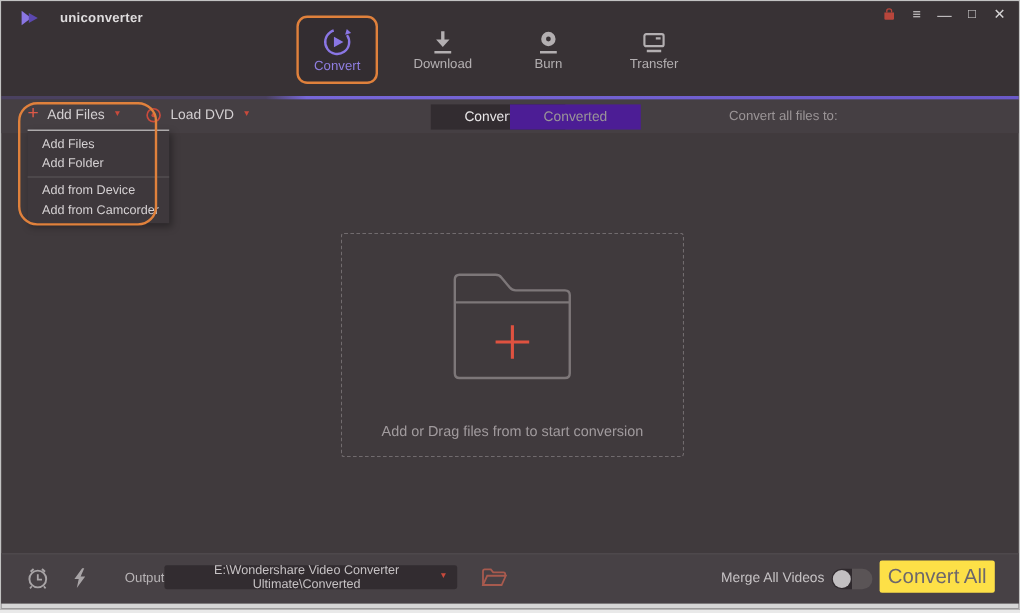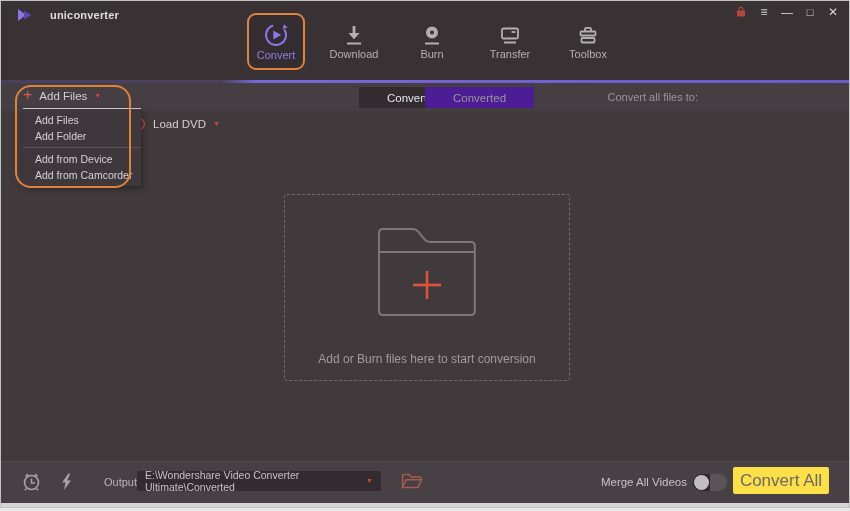--- a/index.html
+++ b/index.html
@@ -14,33 +14,33 @@
     background:linear-gradient(90deg,#4a4160 0%,#4a4160 26%,#7767d8 30%,#6a59c8 100%);}
   .logo{position:absolute;top:7px;left:16px;display:flex;align-items:center;gap:17px;}
   .logo-title{font-size:11px;font-weight:bold;color:#dedcdd;letter-spacing:.2px;}
   .win-controls{position:absolute;top:4px;right:10px;display:flex;gap:11px;align-items:center;
     color:#d6d4d5;font-size:12px;line-height:14px;}
   .win-controls .glyph{cursor:default;display:inline-block;text-align:center;min-width:12px;}
   .ctrl-min{transform:translateY(1px);}
   .ctrl-max{font-size:11px;}
 
   .nav{position:absolute;left:246px;top:12px;display:flex;gap:20px;}
-  .nav-tab{width:58px;height:57px;display:flex;flex-direction:column;align-items:center;
+  .nav-tab{width:68px;height:57px;display:flex;flex-direction:column;align-items:center;
     justify-content:center;gap:1px;color:#b3afb1;font-size:11px;box-sizing:border-box;}
   .nav-tab.active{color:#8f7ee0;border:2px solid #e0813c;border-radius:9px;background:#332d31;}
   .nav-tab svg{display:block;}
 
   
   .toolbar{position:absolute;top:82px;left:0;right:0;height:28px;background:#453f43;}
   .tool-btn{position:absolute;top:2px;height:22px;display:flex;align-items:center;gap:7px;
     color:#d3cfd1;font-size:11.5px;padding:0 4px;}
   .tool-btn .plus{color:#dd5948;font-size:16px;font-weight:400;line-height:16px;transform:translateY(-1px);}
   .caret{color:#c94a3c;font-size:7px;line-height:8px;}
   .addfiles-btn{left:18px;}
-  .loaddvd-btn{left:127px;margin-top:28px;}
+  .loaddvd-btn{left:116px;}
 
   .chip{position:absolute;top:4px;height:21px;display:flex;align-items:center;
     padding:0 28px;font-size:11.5px;}
   .chip-converting{left:358px;background:#322c30;color:#e9e7e8;}
   .chip-converted{left:424px;background:#4c1d95;color:#9a9598;}
 
   .convert-all-label{position:absolute;right:151px;top:8px;color:#9b9597;font-size:11px;}
   .format-select{position:absolute;right:25px;top:4px;width:102px;height:18px;background:#3b3539;
     border:1px solid #635d61;border-radius:2px;display:flex;align-items:center;
     padding:0 7px;color:#d6d2d4;font-size:11px;}
@@ -61,21 +61,21 @@
   .dropzone svg{position:absolute;left:82px;top:17px;}
   .drop-hint{position:absolute;left:0;right:0;bottom:14px;text-align:center;
     color:#a19b9e;font-size:12px;}
 
   
   .footer{position:absolute;left:0;right:0;bottom:4px;height:41px;background:#474145;
     border-top:1px solid #514b4f;}
   .f-abs{position:absolute;}
   .output-label{left:103px;top:14px;font-size:11px;color:#b8b4b6;}
   .output-box{left:136px;top:9px;width:244px;height:20px;background:#322c30;border-radius:2px;
-    display:flex;align-items:center;padding:0 8px;font-size:10.5px;color:#c6c2c4;box-sizing:border-box;}
+    display:flex;align-items:center;padding:0 8px;font-size:10.5px;color:#c6c2c4;box-sizing:border-box;text-align:center;}
   .output-box .caret{margin-left:auto;}
   .merge-label{right:162px;top:14px;font-size:11.5px;color:#c6c2c4;}
   .toggle{right:122px;top:12px;width:34px;height:17px;border-radius:9px;
     background:linear-gradient(90deg,#2f292d 0 50%,#5a5456 50% 100%);}
   .toggle-knob{position:absolute;left:1px;top:1px;width:15px;height:15px;border-radius:50%;background:#c2bfc1;}
   .convert-btn{right:20px;top:5px;width:96px;height:27px;background:#fde047;color:#6d676b;
     font-size:17px;border-radius:2px;display:flex;align-items:center;justify-content:center;}
   .icon-btn{display:flex;align-items:center;justify-content:center;}
 </style>
 </head>
@@ -132,28 +132,20 @@
         <span>Burn</span>
       </div>
       <div class="nav-tab">
         <svg width="24" height="24" viewBox="0 0 24 24">
           <rect x="4" y="5.5" width="16" height="10" rx="1.5" stroke="currentColor" stroke-width="1.8" fill="none"></rect>
           <line x1="13.5" y1="9" x2="17.5" y2="9" stroke="currentColor" stroke-width="1.8"></line>
           <line x1="6" y1="19.5" x2="18" y2="19.5" stroke="currentColor" stroke-width="2"></line>
         </svg>
         <span>Transfer</span>
       </div>
-      <div class="nav-tab">
-        <svg width="24" height="24" viewBox="0 0 24 24">
-          <path d="M9 8 V6.2 q0-1.4 1.4-1.4 h3.2 q1.4 0 1.4 1.4 V8" stroke="currentColor" stroke-width="1.8" fill="none"></path>
-          <rect x="4.5" y="8.5" width="15" height="4" rx="1" stroke="currentColor" stroke-width="1.8" fill="none"></rect>
-          <rect x="5.5" y="15" width="13" height="4.5" rx="1" stroke="currentColor" stroke-width="1.8" fill="none"></rect>
-        </svg>
-        <span>Toolbox</span>
-      </div>
     </div>
   </div>
   <div class="header-divider"></div>
 
   <div class="toolbar">
     <div class="tool-btn addfiles-btn">
       <span class="plus">+</span>
       <span>Add Files</span>
       <span class="caret">▼</span>
     </div>
@@ -183,21 +175,21 @@
 
   <div class="dropzone">
     <svg width="120" height="118" viewBox="0 0 120 118">
       <path d="M12 99 V21 q0-4 4-4 h30 q3 0 5 2.4 l6.8 8.2 q2 2.4 5 2.4 h41 q4 0 4 4 V99 q0 4 -4 4 H16 q-4 0 -4 -4 Z" fill="none" stroke="#7d7779" stroke-width="2"></path>
       <line x1="12" y1="40" x2="108" y2="40" stroke="#7d7779" stroke-width="2"></line>
       <g stroke="#df5240" stroke-width="2.6">
         <line x1="46" y1="73" x2="74" y2="73"></line>
         <line x1="60" y1="59" x2="60" y2="87"></line>
       </g>
     </svg>
-    <div class="drop-hint">Add or Burn files here to start conversion</div>
+    <div class="drop-hint">Add or Drag files from to start conversion</div>
   </div>
 
   <div class="footer">
     <span class="f-abs icon-btn" style="left:20px;top:9px;">
       <svg width="21" height="21" viewBox="0 0 21 21">
         <circle cx="10.5" cy="11.5" r="7" stroke="#a8a4a6" stroke-width="1.6" fill="none"></circle>
         <path d="M10.5 7.5 V12 h3.5" stroke="#a8a4a6" stroke-width="1.5" fill="none"></path>
         <path d="M4.5 5.5 L7 3.2 M16.5 5.5 L14 3.2" stroke="#a8a4a6" stroke-width="1.6" fill="none"></path>
         <path d="M5.5 17.5 L4 19.3 M15.5 17.5 L17 19.3" stroke="#a8a4a6" stroke-width="1.4" fill="none"></path>
       </svg>

